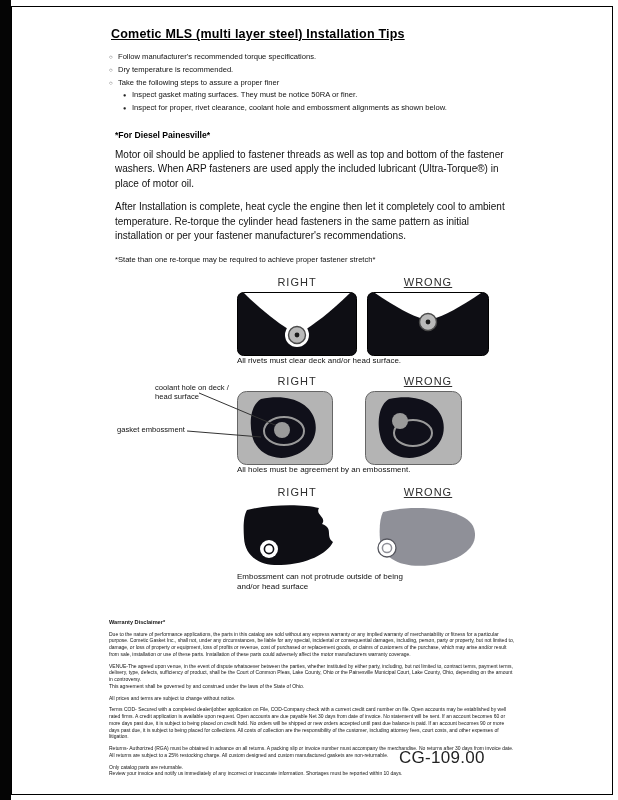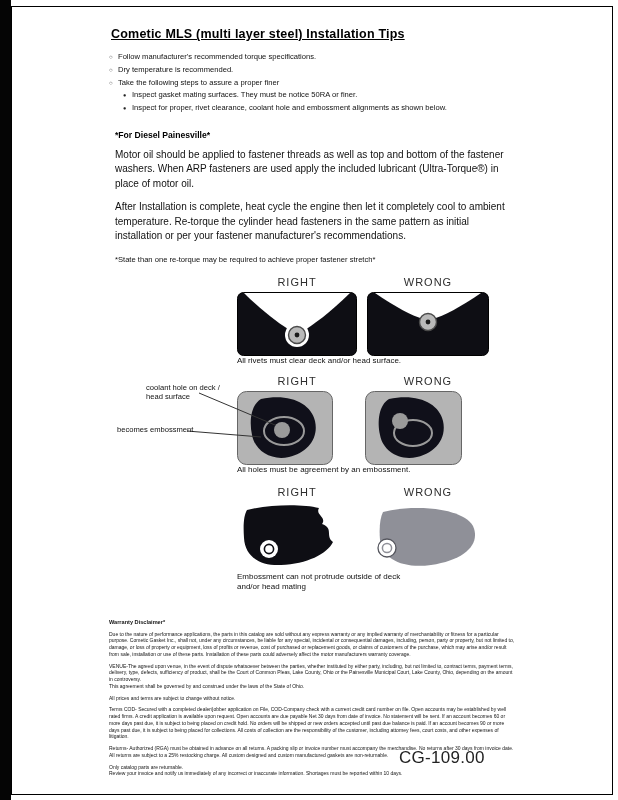--- a/index.html
+++ b/index.html
@@ -32,32 +32,32 @@
   .sub-bullets { margin-left:14px; }
 
   .diesel-heading { font-size:8.6px; font-weight:bold; margin:15px 0 8px 6px; color:#000; }
   .para { font-size:10px; line-height:1.45; width:392px; margin:0 0 9px 6px; }
   .note { font-size:7.6px; margin:11px 0 0 6px; }
 
   .figure { margin-left:128px; width:256px; margin-top:12px; }
   .fig-labels { display:flex; height:14px; margin-bottom:2px; }
   .fig-label { font-size:11px; color:#2e2e2e; letter-spacing:1px; text-align:center; }
   .fl-left { width:120px; }
-  .fl-right { width:122px; margin-left:10px; }
+  .fl-right { width:122px; margin-left:10px;text-decoration:underline; }
   .fig-panels { display:flex; }
   .panel-gap10 { margin-left:10px; }
   .panel-gap32 { margin-left:32px; }
   .fig-caption { font-size:8px; margin-top:0; color:#111; }
   .fig-caption.narrow { width:188px; line-height:1.3; }
 
   .fig-row2-wrap { position:relative; margin-top:10px; }
   .fig-row2-wrap .figure { margin-top:0; }
   .annot-lines { position:absolute; left:0; top:0; pointer-events:none; }
   .annot { position:absolute; font-size:7.6px; line-height:1.25; color:#111; }
-  .annot-hole { left:37px; top:8px; width:84px; }
+  .annot-hole { left:46px; top:8px; width:84px; }
   .annot-emb  { left:8px;  top:50px; width:92px; }
 
   .warranty { margin-top:26px; width:406px; color:#151515; }
   .warranty-heading { font-size:5.6px; font-weight:bold; margin-bottom:6px; }
   .wpara { font-size:5px; line-height:1.35; margin-bottom:5px; }
   .wpara.tight { margin-bottom:0; }
 
   .footer { position:absolute; left:365px; bottom:26px; font-size:17px; letter-spacing:.3px; color:#222;margin-left:22px; }
 </style>
 </head>
@@ -121,21 +121,21 @@
       </div>
       <div class="fig-caption">All rivets must clear deck and/or head surface.</div>
     </div>
 
     <div class="fig-row2-wrap">
       <svg class="annot-lines" width="491" height="112">
         <line x1="90" y1="18" x2="166" y2="50" stroke="#333" stroke-width="1"></line>
         <line x1="78" y1="56" x2="152" y2="62" stroke="#333" stroke-width="1"></line>
       </svg>
       <div class="annot annot-hole">coolant hole on deck / head surface</div>
-      <div class="annot annot-emb">becomes embossment</div>
+      <div class="annot annot-emb">gasket embossment</div>
       <div class="figure">
         <div class="fig-labels">
           <div class="fig-label fl-left">RIGHT</div>
           <div class="fig-label fl-right">WRONG</div>
         </div>
         <div class="fig-panels">
           <svg width="96" height="74" viewBox="0 0 96 74">
             <rect x="0.5" y="0.5" width="95" height="73" rx="9" fill="#b4b4b4" stroke="#666"></rect>
             <path d="M24,8 C52,2 74,12 78,30 C82,48 70,62 52,66 C34,70 18,60 15,44 C12,30 14,14 24,8 Z" fill="#10101a"></path>
             <ellipse cx="47" cy="40" rx="20" ry="14" fill="none" stroke="#9a9a9a" stroke-width="2"></ellipse>
@@ -162,21 +162,21 @@
           <path d="M10,8 C34,2 66,2 82,6 C78,13 90,15 85,22 C97,26 88,34 96,40 C90,52 70,62 44,63 C22,64 8,54 7,36 C6,22 7,13 10,8 Z" fill="#0e0e14"></path>
           <circle cx="32" cy="47" r="9" fill="#ffffff"></circle>
           <circle cx="32" cy="47" r="4.6" fill="none" stroke="#0e0e14" stroke-width="1.6"></circle>
         </svg>
         <svg class="panel-gap10" width="122" height="70" viewBox="0 0 122 70">
           <path d="M16,10 C48,2 96,6 106,24 C114,42 98,58 64,63 C36,67 15,57 13,38 C12,26 13,16 16,10 Z" fill="#8f9098"></path>
           <circle cx="20" cy="46" r="9" fill="#ffffff" stroke="#55565e" stroke-width="1.3"></circle>
           <circle cx="20" cy="46" r="4.6" fill="none" stroke="#8f9098" stroke-width="1.5"></circle>
         </svg>
       </div>
-      <div class="fig-caption narrow">Embossment can not protrude outside of deck and/or head mating</div>
+      <div class="fig-caption narrow">Embossment can not protrude outside of being and/or head surface</div>
     </div>
 
     <div class="warranty">
       <div class="warranty-heading">Warranty Disclaimer*</div>
       <p class="wpara">Due to the nature of performance applications, the parts in this catalog are sold without any express warranty or any implied warranty of merchantability or fitness for a particular purpose.  Cometic Gasket Inc., shall not, under any circumstances, be liable for any special, incidental or consequential damages, including, person, party or property, but not limited to, damage, or loss of property or equipment, loss of profits or revenue, cost of purchased or replacement goods, or claims of customers of the purchase, which may arise and/or result from sale, installation or use of these parts.  Installation of these parts could adversely affect the motor manufacturers warranty coverage.</p>
       <p class="wpara tight">VENUE-The agreed upon venue, in the event of dispute whatsoever between the parties, whether instituted by either party, including, but not limited to, contract terms, payment terms, delivery, type, defects, sufficiency of product, shall be the Court of Common Pleas, Lake County, Ohio or the Painesville Municipal Court, Lake County, Ohio, depending on the amount in controversy.</p>
       <p class="wpara">This agreement shall be governed by and construed under the laws of the State of Ohio.</p>
       <p class="wpara">All prices and terms are subject to change without notice.</p>
       <p class="wpara">Terms COD- Secured with a completed dealer/jobber application on File, COD-Company check with a current credit card number on file.  Open accounts may be established by well rated firms.  A credit application is available upon request.  Open accounts are due payable Net 30 days from date of invoice.  No statement will be sent.  If an account becomes 60 or more days past due, it is subject to being placed on credit hold.  No orders will be shipped or new orders accepted until past due balance is paid.  If an account becomes 90 or more days past due, it is subject to being placed for collections.  All costs of collection are the responsibility of the customer, including attorney fees, court costs, and other expenses of litigation.</p>
       <p class="wpara">Returns- Authorized (RGA) must be obtained in advance on all returns.  A packing slip or invoice number must accompany the merchandise.  No returns after 30 days from invoice date.  All returns are subject to a 25% restocking charge.  All custom designed and custom manufactured gaskets are non-returnable.</p>

